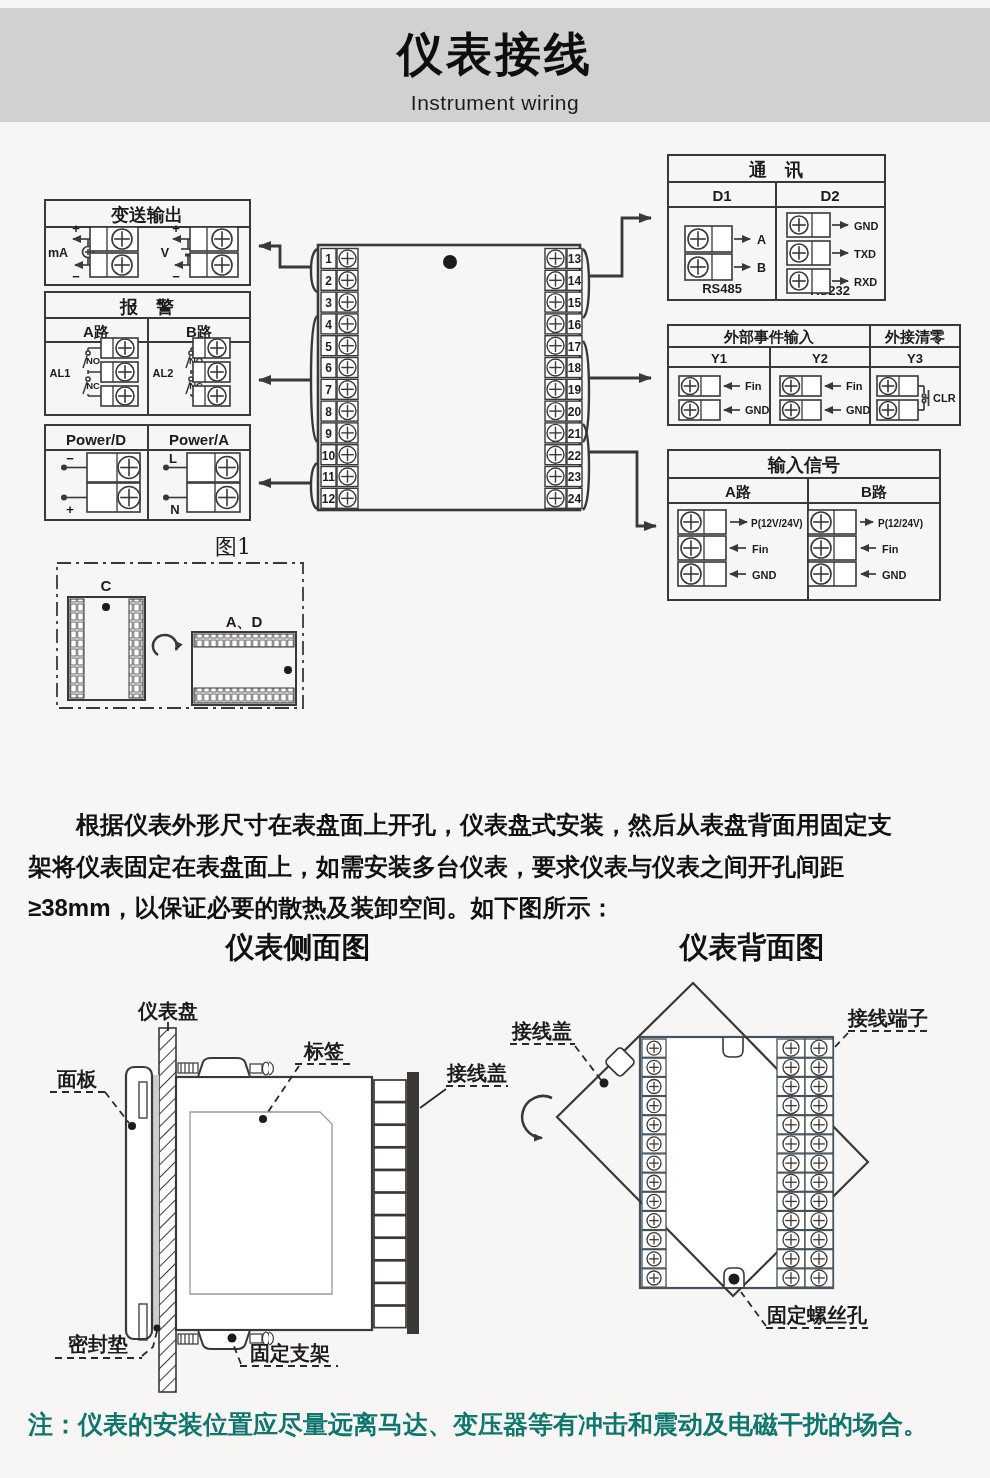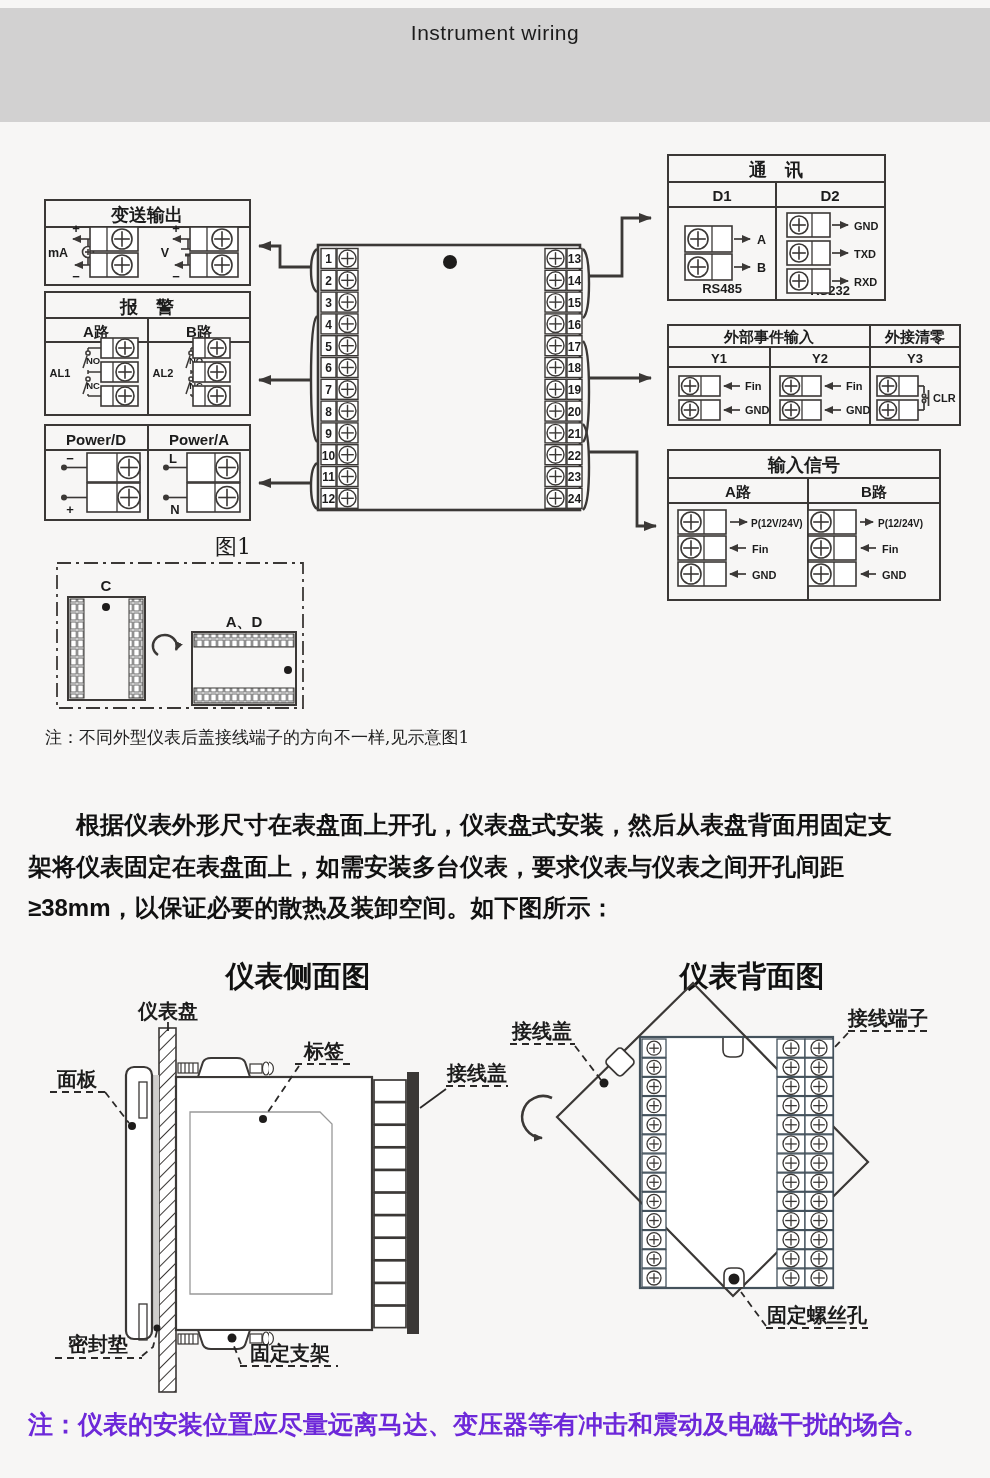--- a/index.html
+++ b/index.html
@@ -5,43 +5,43 @@
   html,body{margin:0;padding:0;background:#e9e8e7;}
   .page{position:relative;width:990px;height:1478px;background:#f7f6f5;margin:0 auto;
         font-family:"Liberation Sans",sans-serif;overflow:hidden;}
   .hdr{position:absolute;left:0;top:8px;width:990px;height:114px;background:#d2d1d1;text-align:center;}
   .hdr-title{font-size:46px;font-weight:700;color:#0e0e0e;letter-spacing:3px;padding-top:22px;line-height:48px;}
   .hdr-sub{font-size:21px;color:#1c1c1c;margin-top:13px;letter-spacing:0.5px;}
   .fig-note{position:absolute;left:45px;top:726px;font-family:"DejaVu Serif",serif;font-size:17px;color:#222;}
   .sec-head{position:absolute;left:36px;top:764px;font-size:27px;font-weight:700;color:#111;}
   .body-para{position:absolute;left:28px;top:804px;width:880px;font-size:24px;font-weight:700;
              color:#111;line-height:41.5px;text-indent:2em;}
-  .view-title{position:absolute;top:957px;width:260px;text-align:center;font-family:"DejaVu Serif",serif;
+  .view-title{position:absolute;top:928px;width:260px;text-align:center;font-family:"DejaVu Serif",serif;
               font-size:29px;font-weight:700;color:#111;}
   .vt-side{left:168px;}
   .vt-back{left:622px;}
-  .bottom-note{position:absolute;left:28px;top:1408px;font-size:25px;font-weight:700;color:#6d28d9;white-space:nowrap;}
+  .bottom-note{position:absolute;left:28px;top:1408px;font-size:25px;font-weight:700;color:#0f766e;white-space:nowrap;}
   svg text{fill:#1c1c1c;stroke:none;font-family:"Liberation Sans",sans-serif;font-weight:700;}
   .mid{text-anchor:middle;}
   .t18{font-size:18px;} .t15{font-size:15px;} .t13{font-size:13px;}
   .t12{font-size:12.5px;} .t11{font-size:11px;} .t10{font-size:10px;}
   .t9{font-size:9.5px;}
   .lbl{font-size:20px;}
   .ser{font-family:"DejaVu Serif",serif;font-weight:400;font-size:22px;}
 </style>
 </head>
 <body>
 
 <div class="page">
 
   <div class="hdr">
+    <div class="hdr-title">仪表接线</div>
     <div class="hdr-sub">Instrument wiring</div>
   </div>
 
-  <div class="fig-note">注：不同外型仪表后盖接线端子的方向不一样,见示意图1</div>
   <div class="body-para">根据仪表外形尺寸在表盘面上开孔，仪表盘式安装，然后从表盘背面用固定支架将仪表固定在表盘面上，如需安装多台仪表，要求仪表与仪表之间开孔间距≥38mm，以保证必要的散热及装卸空间。如下图所示：</div>
   <div class="view-title vt-side">仪表侧面图</div>
   <div class="view-title vt-back">仪表背面图</div>
   <div class="bottom-note">注：仪表的安装位置应尽量远离马达、变压器等有冲击和震动及电磁干扰的场合。</div>
 
   <svg id="art" width="990" height="1478" viewBox="0 0 990 1478" style="position:absolute;left:0;top:0;">
     <defs>
       <marker id="ah" markerUnits="userSpaceOnUse" markerWidth="15" markerHeight="12" refX="12" refY="5" orient="auto">
         <path d="M0,0 L13,5 L0,10 Z" fill="#3b3836"></path>
       </marker>

